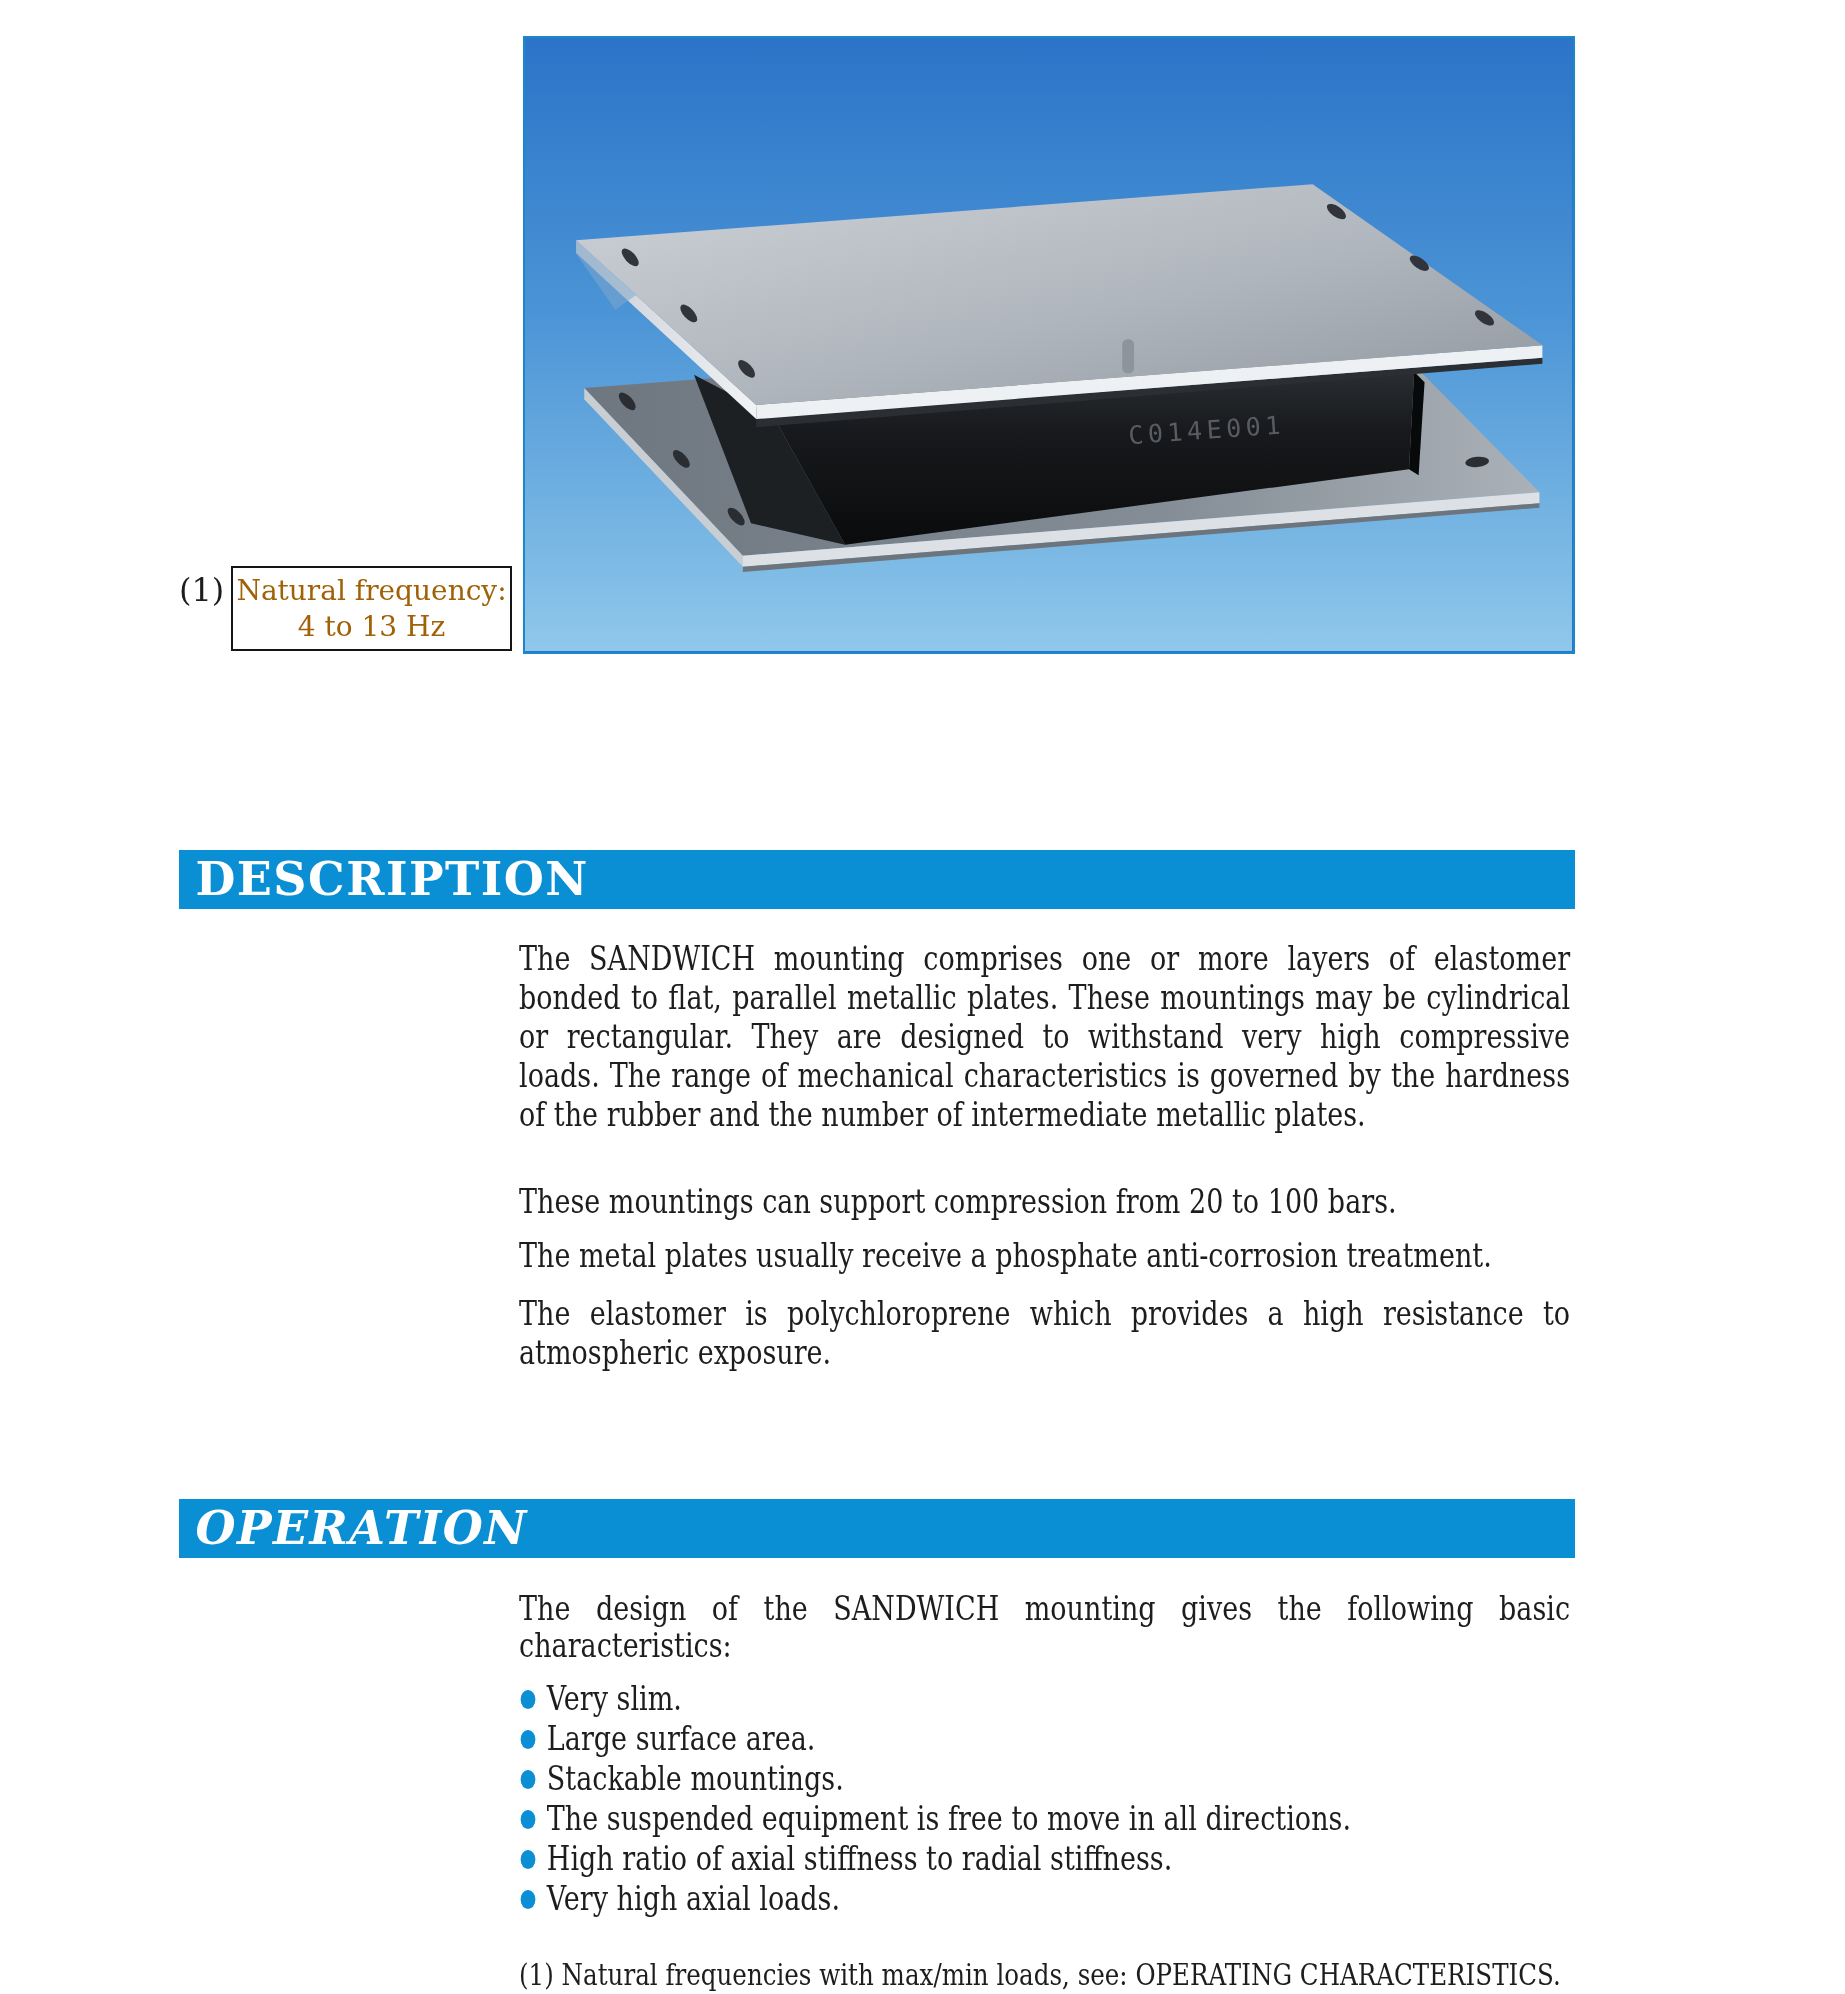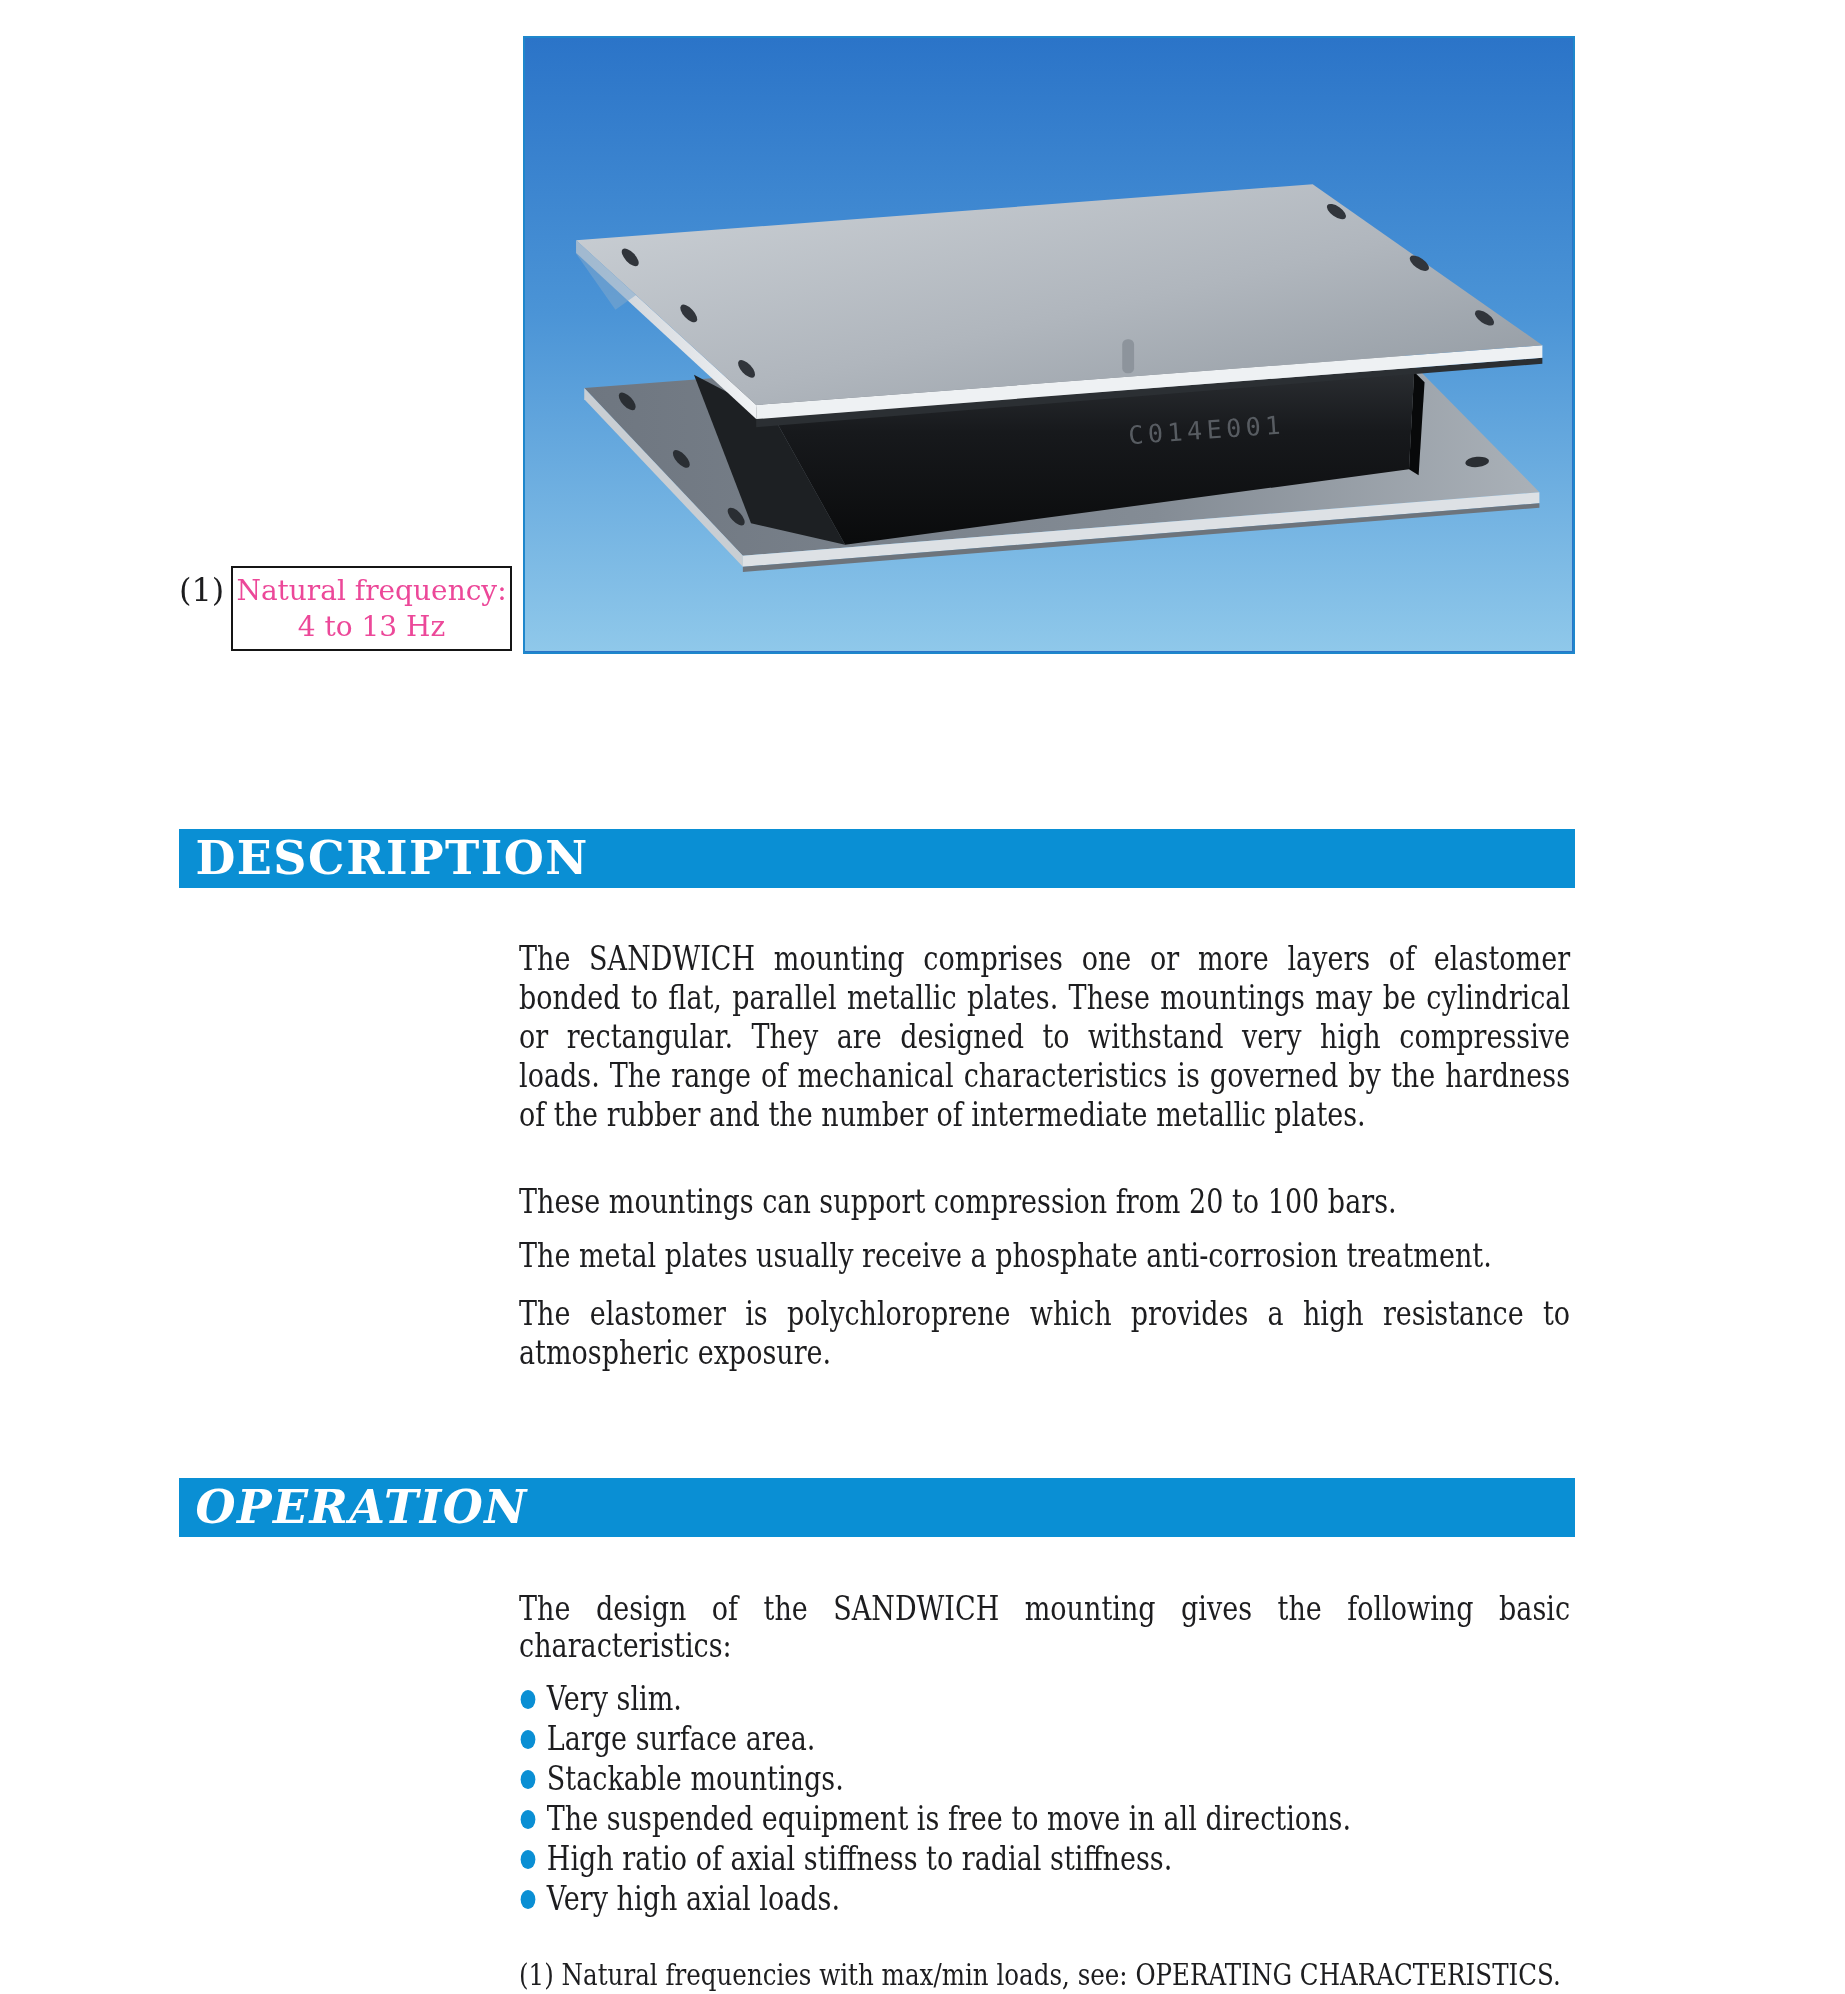--- a/index.html
+++ b/index.html
@@ -15,25 +15,25 @@
   .photo svg{position:absolute;left:0;top:0;width:1047px;height:613px;display:block;}
   
   .fig-label{
     position:absolute;left:179px;top:573px;font-size:32px;line-height:34px;color:#1d1d1f;
   }
   .freq-box{
     position:absolute;left:231px;top:566px;width:281px;height:85px;
     box-sizing:border-box;border:2.2px solid #151515;background:#ffffff;
     display:flex;flex-direction:column;justify-content:center;align-items:center;
   }
-  .freq-box .ln{font-size:28px;line-height:36px;color:#ec4899;white-space:nowrap;}
+  .freq-box .ln{font-size:28px;line-height:36px;color:#a16207;white-space:nowrap;}
   
   .section-bar{
     position:absolute;left:179px;width:1396px;height:59px;background:#0a8fd4;
-    display:flex;align-items:center;
+    display:flex;align-items:center;margin-top:21px;
   }
   .section-bar .bar-title{
     color:#ffffff;font-weight:bold;font-size:46px;letter-spacing:1.5px;
     padding-left:16.4px;line-height:59px;white-space:nowrap;
   }
   #bar-description{top:829px;}
   #bar-operation{top:1478px;font-style:italic;}
   
   .body-block{
     position:absolute;left:519px;width:1284px;

